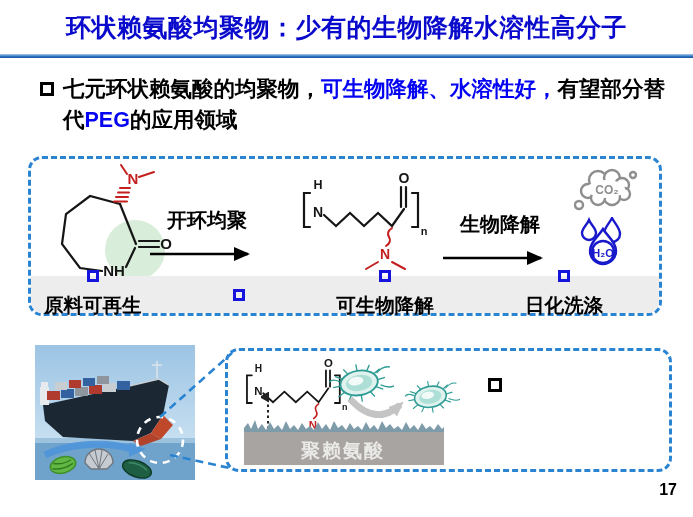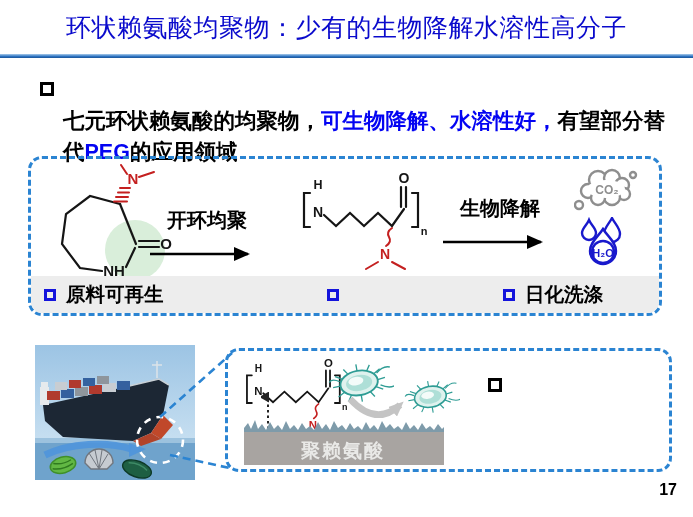--- a/index.html
+++ b/index.html
@@ -4,48 +4,48 @@
 <style>
   * { box-sizing: border-box; margin: 0; padding: 0; }
   html,body { width:693px; height:517px; }
   body {
     position: relative; background:#FFFFFF; overflow:hidden;
     font-family:"Liberation Sans","DejaVu Sans",sans-serif; color:#000;
   }
   svg text { font-family:"Liberation Sans","DejaVu Sans",sans-serif; }
 
   .title { position:absolute; top:11px; left:0; width:693px; text-align:center;
-           font-size:25px; font-weight:normal; color:#0A0ACC; letter-spacing:.5px; }
+           font-size:25px; font-weight:bold; color:#0A0ACC; letter-spacing:.5px; }
   .title-rule { position:absolute; top:54px; left:0; width:693px; height:4px;
            background:linear-gradient(to bottom,#A9CCEB,#2E74C2 60%,#1A5396); }
 
   .intro { position:absolute; left:35px; top:74px; width:645px;
            font-size:21.5px; line-height:31px; font-weight:bold; }
-  .intro-text { padding-left:28px;margin-top:32px; }
+  .intro-text { padding-left:28px; }
   .sq { display:inline-block; width:14px; height:14px; border:3.5px solid #000; background:transparent; }
   .intro .sq { position:absolute; left:5px; top:8px; }
   .t-blue { color:#0404F2; }
   .t-red  { color:#C00000; }
 
   .scheme-box { position:absolute; left:28px; top:156px; width:634px; height:160px;
                 border:3px dashed #2B84D2; border-radius:14px; }
   .scheme-box > * { position:absolute; }
   .monomer  { left:11px;  top:5px; }
   .rxn1 { left:116px; top:36px; width:120px; text-align:center; }
-  .rxn2 { left:408px; top:24px; width:122px; text-align:center; }
+  .rxn2 { left:408px; top:40px; width:122px; text-align:center; }
   .rxn-label { font-size:20px; font-weight:bold; white-space:nowrap;margin-top:12px; }
   .rxn1 svg, .rxn2 svg { display:block; margin:12px auto 0; }
   .polymer1 { left:262px; top:8px; }
   .co2 { left:543px; top:8px; }
   .h2o { left:546px; top:58px; }
   .feature-bar { position:absolute; left:0; bottom:0; width:100%; height:37px;
                  background:#EDEDED; border-radius:0 0 11px 11px;
                  display:flex; align-items:center; justify-content:space-between;
                  padding:0 56px 0 13px; }
-  .feature { display:flex; align-items:center; gap:10px; font-size:19.5px; font-weight:bold; white-space:nowrap; }
+  .feature { display:flex; align-items:center; gap:10px; font-size:19.5px; font-weight:bold; white-space:nowrap;flex-direction:column; }
   .bsq { width:12px; height:12px; border:3px solid #1414DC; flex:none; }
 
   .ship    { position:absolute; left:35px;  top:345px; }
   .callout { position:absolute; left:146px; top:345px; }
   .app-box { position:absolute; left:225px; top:348px; width:447px; height:124px;
              border:3px dashed #2B84D2; border-radius:14px; }
   .app-box > * { position:absolute; }
   .polymer2   { left:10px;  top:3px; }
   .dotarrow   { left:33px;  top:34px; }
   .bact1      { left:100px; top:6px; }
@@ -161,20 +161,24 @@
     <text x="26" y="40" font-size="11" font-weight="bold" fill="#1919CC" text-anchor="middle">H₂O</text>
   </svg>
 
   <div class="feature-bar">
     <div class="feature">
       <span class="bsq"></span>
       <span>原料可再生</span>
     </div>
     <div class="feature">
       <span class="bsq"></span>
+    </div>
+    <div class="feature">
+      <span class="bsq"></span>
+      <span>可生物降解</span>
     </div>
     <div class="feature">
       <span class="bsq"></span>
       <span>日化洗涤</span>
     </div>
   </div>
 </div>
 
 <svg class="ship" width="160" height="135" viewBox="0 0 160 135">
   <defs>

